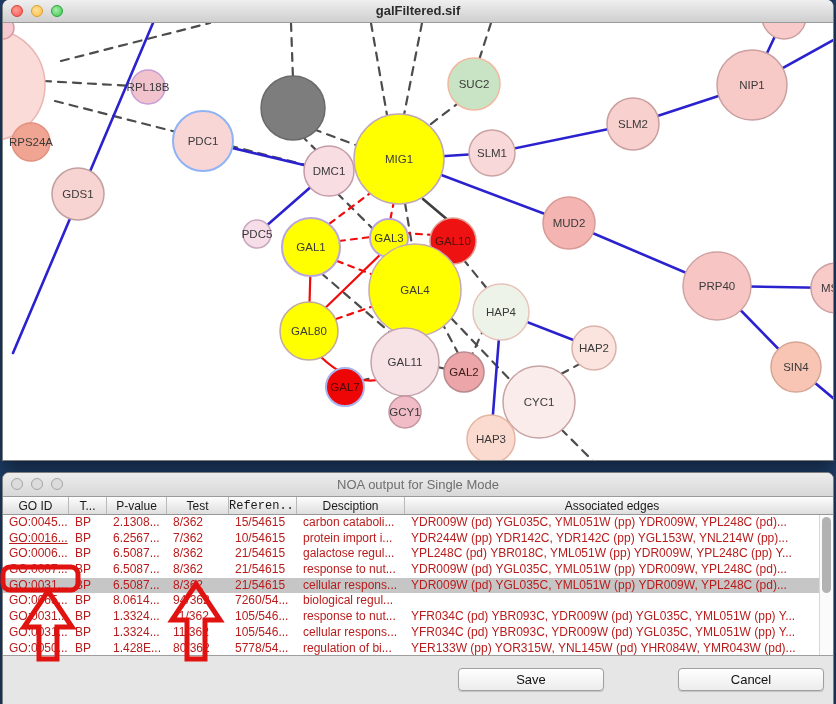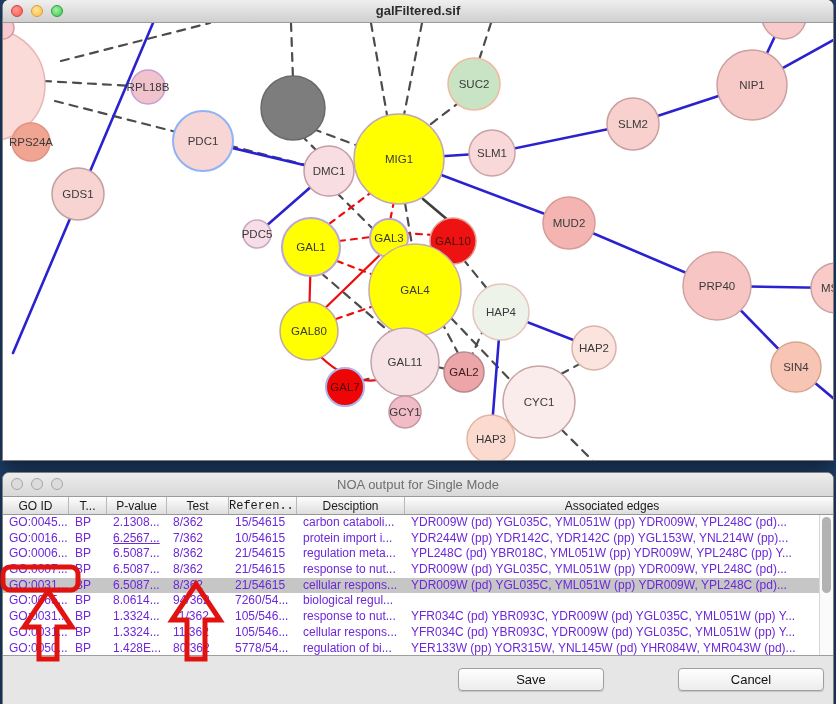--- a/index.html
+++ b/index.html
@@ -40,21 +40,21 @@
   #thead{display:flex;height:18px;line-height:18px;
     background:linear-gradient(#fdfdfd,#dedede);
     border-bottom:1px solid #979797;font-size:12px;color:#1a1a1a;
     box-sizing:border-box;padding-right:14px;}
   .hcell{flex:none;text-align:center;border-right:1px solid #b9b9b9;
     overflow:hidden;white-space:nowrap;box-sizing:border-box;}
   .hcell:last-child{flex:1;border-right:none;}
   #tablebody{position:relative;height:140px;background:#fff;
     border-bottom:1px solid #9e9e9e;overflow:hidden;}
   #rows{position:absolute;left:0;top:0;right:14px;}
-  .trow{display:flex;height:15.7px;line-height:15.7px;font-size:12px;color:#6d28d9;white-space:nowrap;}
+  .trow{display:flex;height:15.7px;line-height:15.7px;font-size:12px;color:#b91c1c;white-space:nowrap;}
   .trow.selected{background:#c6c6c6;}
   .tcell{flex:none;overflow:hidden;padding-left:6px;box-sizing:border-box;}
   .tcell:last-child{flex:1;}
   #vscroll{position:absolute;top:0;right:0;bottom:0;width:14px;
     background:#fbfbfb;border-left:1px solid #d7d7d7;box-sizing:border-box;}
   #vthumb{position:absolute;left:2px;top:2px;width:9px;height:76px;
     background:#b2b2b2;border-radius:5px;}
   #botpanel{position:relative;height:48px;background:#e6e6e6;}
   .macbtn{position:absolute;top:12px;width:146px;height:23px;
     background:linear-gradient(#ffffff,#ececec);
@@ -284,35 +284,35 @@
         <div class="trow">
           <div class="tcell" style="width: 66px;">GO:0045...</div>
           <div class="tcell" style="width: 38px;">BP</div>
           <div class="tcell" style="width: 60px;">2.1308...</div>
           <div class="tcell" style="width: 62px;">8/362</div>
           <div class="tcell" style="width: 68px;">15/54615</div>
           <div class="tcell" style="width: 108px;">carbon cataboli...</div>
           <div class="tcell">YDR009W (pd) YGL035C, YML051W (pp) YDR009W, YPL248C (pd)...</div>
         </div>
         <div class="trow">
-          <div class="tcell" style="width: 66px;">GO:0016...</div>
-          <div class="tcell" style="width: 38px;">BP</div>
-          <div class="tcell" style="width: 60px; text-decoration: underline;">6.2567...</div>
+          <div class="tcell" style="width: 66px; text-decoration: underline;">GO:0016...</div>
+          <div class="tcell" style="width: 38px;">BP</div>
+          <div class="tcell" style="width: 60px;">6.2567...</div>
           <div class="tcell" style="width: 62px;">7/362</div>
           <div class="tcell" style="width: 68px;">10/54615</div>
           <div class="tcell" style="width: 108px;">protein import i...</div>
           <div class="tcell">YDR244W (pp) YDR142C, YDR142C (pp) YGL153W, YNL214W (pp)...</div>
         </div>
         <div class="trow">
           <div class="tcell" style="width: 66px;">GO:0006...</div>
           <div class="tcell" style="width: 38px;">BP</div>
           <div class="tcell" style="width: 60px;">6.5087...</div>
           <div class="tcell" style="width: 62px;">8/362</div>
           <div class="tcell" style="width: 68px;">21/54615</div>
-          <div class="tcell" style="width: 108px;">regulation meta...</div>
+          <div class="tcell" style="width: 108px;">galactose regul...</div>
           <div class="tcell">YPL248C (pd) YBR018C, YML051W (pp) YDR009W, YPL248C (pp) Y...</div>
         </div>
         <div class="trow">
           <div class="tcell" style="width: 66px;">GO:0007...</div>
           <div class="tcell" style="width: 38px;">BP</div>
           <div class="tcell" style="width: 60px;">6.5087...</div>
           <div class="tcell" style="width: 62px;">8/362</div>
           <div class="tcell" style="width: 68px;">21/54615</div>
           <div class="tcell" style="width: 108px;">response to nut...</div>
           <div class="tcell">YDR009W (pd) YGL035C, YML051W (pp) YDR009W, YPL248C (pd)...</div>

